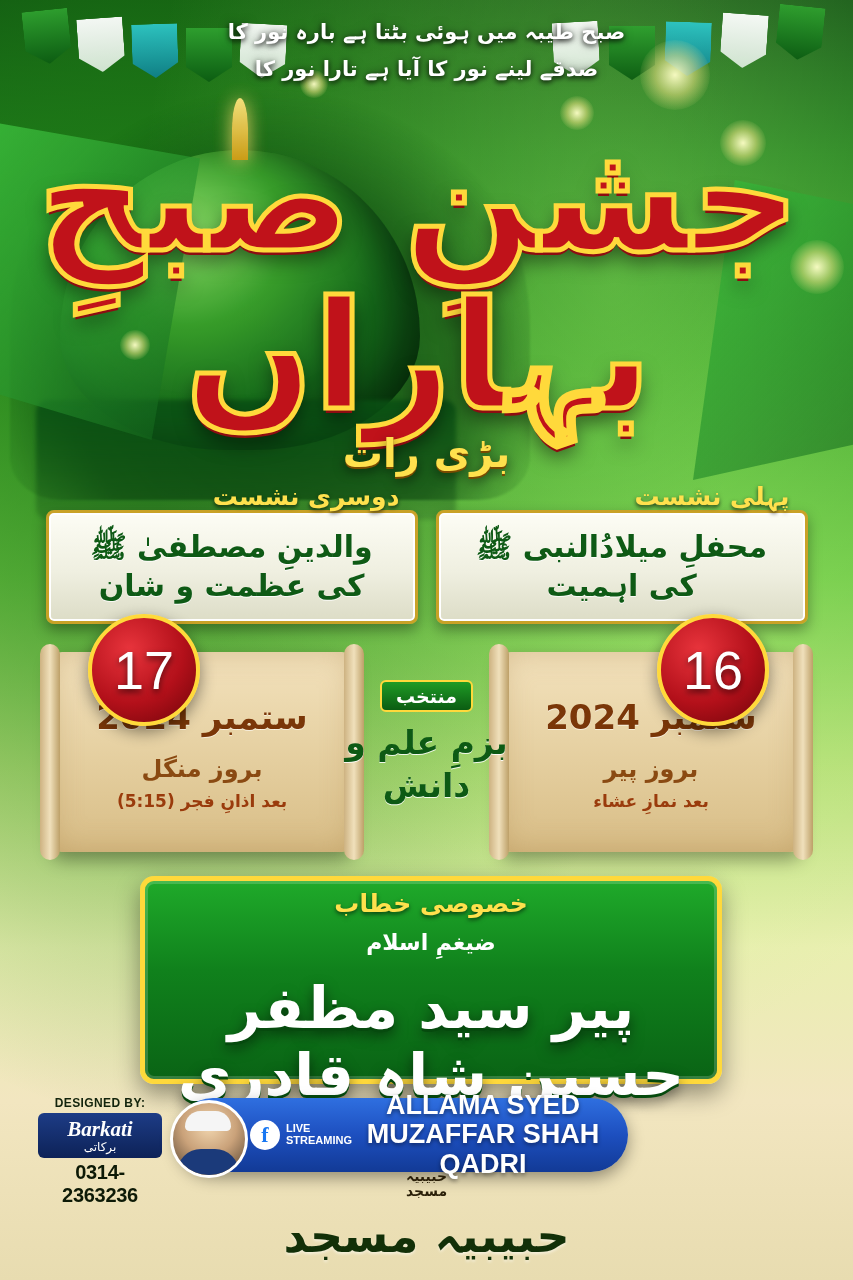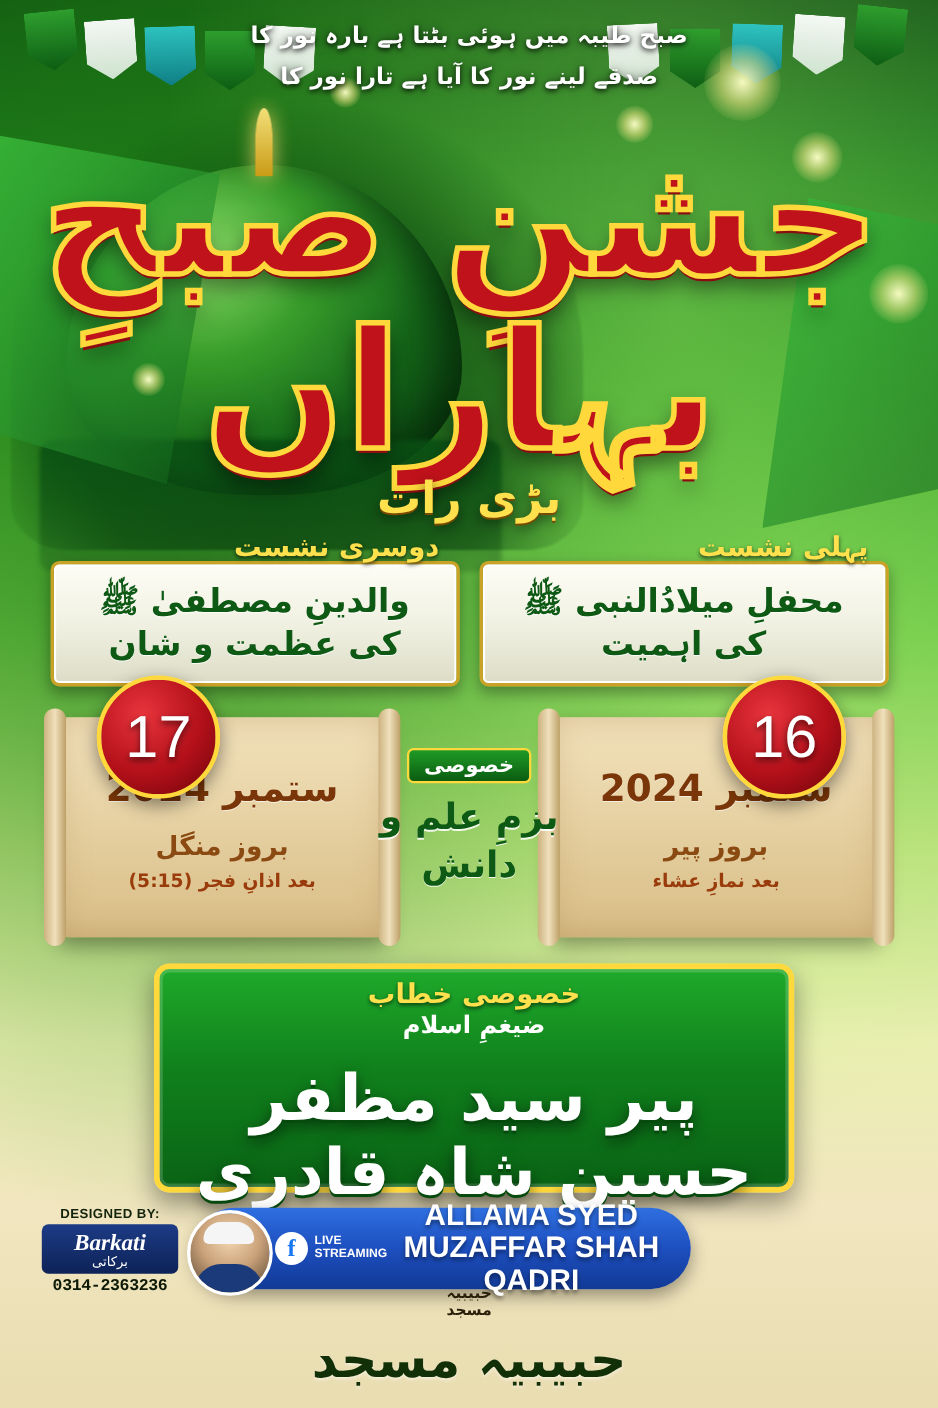--- a/index.html
+++ b/index.html
@@ -306,21 +306,21 @@
   }
   .speaker-kicker {
     margin-top: 8px;
     font-family: "DejaVu Sans", sans-serif;
     font-size: 25px;
     font-weight: bold;
     color: #ffe14d;
     text-shadow: 0 2px 4px rgba(0,0,0,0.6);
   }
   .speaker-title {
-    margin-top: 2px;
+    margin-top: 12px;
     font-family: "DejaVu Sans", sans-serif;
     font-size: 22px;
     font-weight: bold;
     color: #ffffff;
   }
   .speaker-name {
     margin-top: 20px;
     font-family: "DejaVu Sans", sans-serif;
     font-size: 58px;
     font-weight: bold;
@@ -358,22 +358,22 @@
     font-weight: bold;
     line-height: 1;
   }
   .designer-brand-ur {
     font-family: "DejaVu Sans", sans-serif;
     font-size: 12px;
     direction: rtl;
   }
   .designer-phone {
     margin-top: 3px;
-    font-family: Liberation Mono, monospace;
-    font-size: 15px;
+    font-family: Liberation Sans, sans-serif;
+    font-size: 20px;
     font-weight: bold;
     color: #0d1a06;
     letter-spacing: -0.3px;
   }
 
   
   .live-bar {
     position: absolute;
     left: 176px; top: 1098px;
     width: 452px; height: 74px;
@@ -549,21 +549,21 @@
     <div class="scroll left">
       <div class="scroll-inner">
         <div class="scroll-date">ستمبر 2024</div>
         <div class="scroll-day">بروز منگل</div>
         <div class="scroll-time">بعد اذانِ فجر (5:15)</div>
       </div>
     </div>
     <div class="day-badge left">17</div>
 
     <div class="center-tag">
-      <div class="center-tag-top">خصوصی</div>
+      <div class="center-tag-top">منتخب</div>
       <div class="center-tag-body">بزمِ علم و دانش</div>
     </div>
   </div>
 
   <div class="speaker-panel">
     <div class="speaker-kicker">خصوصی خطاب</div>
     <div class="speaker-title">ضیغمِ اسلام</div>
     <div class="speaker-name">پیر سید مظفر حسین شاہ قادری</div>
   </div>
 

